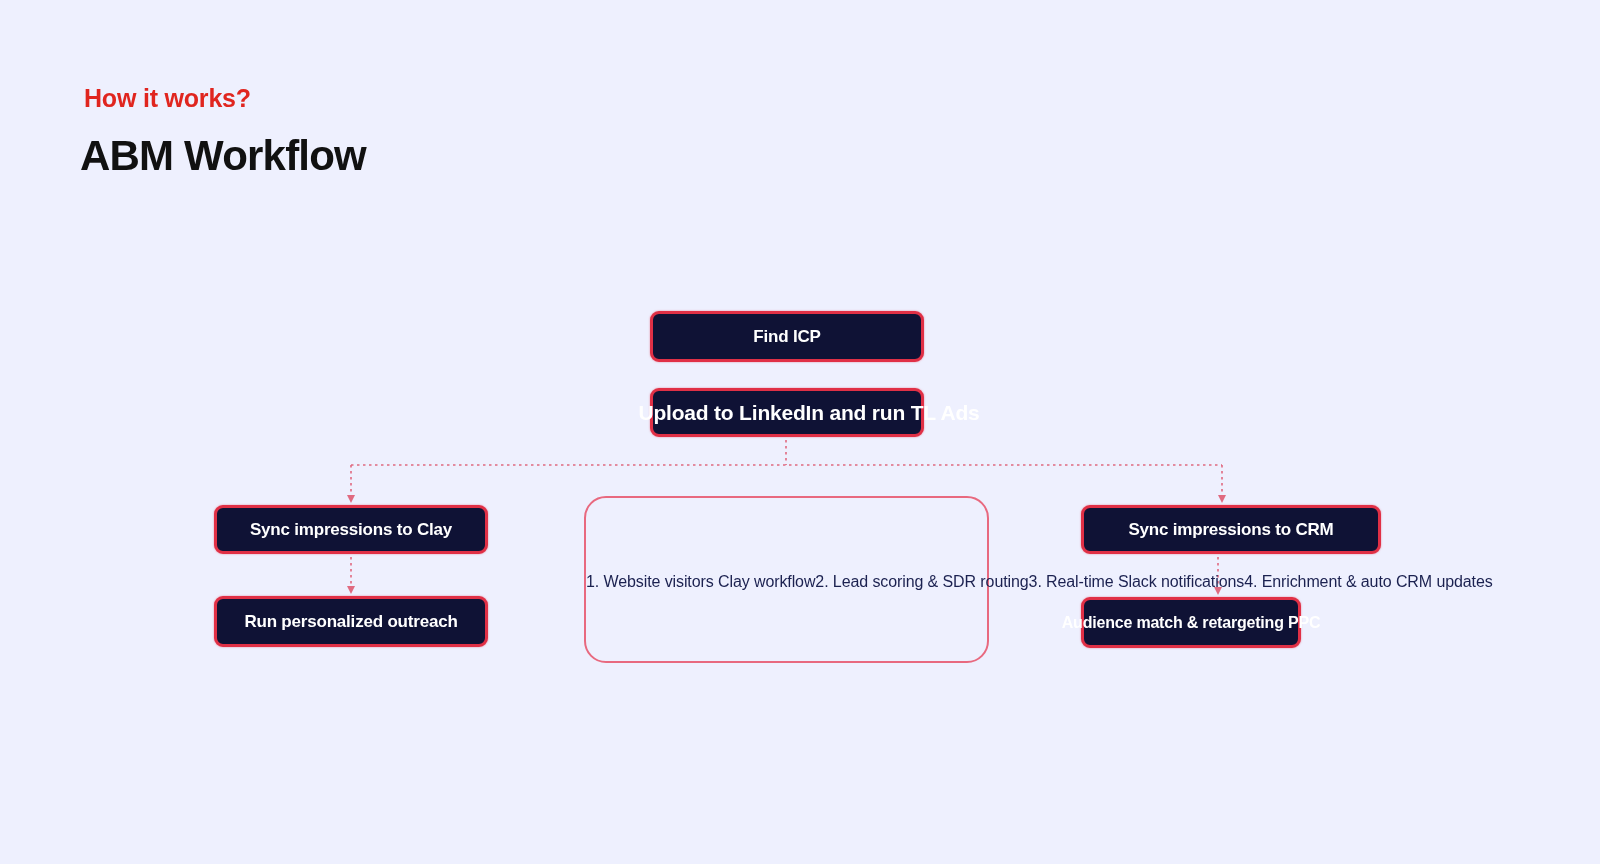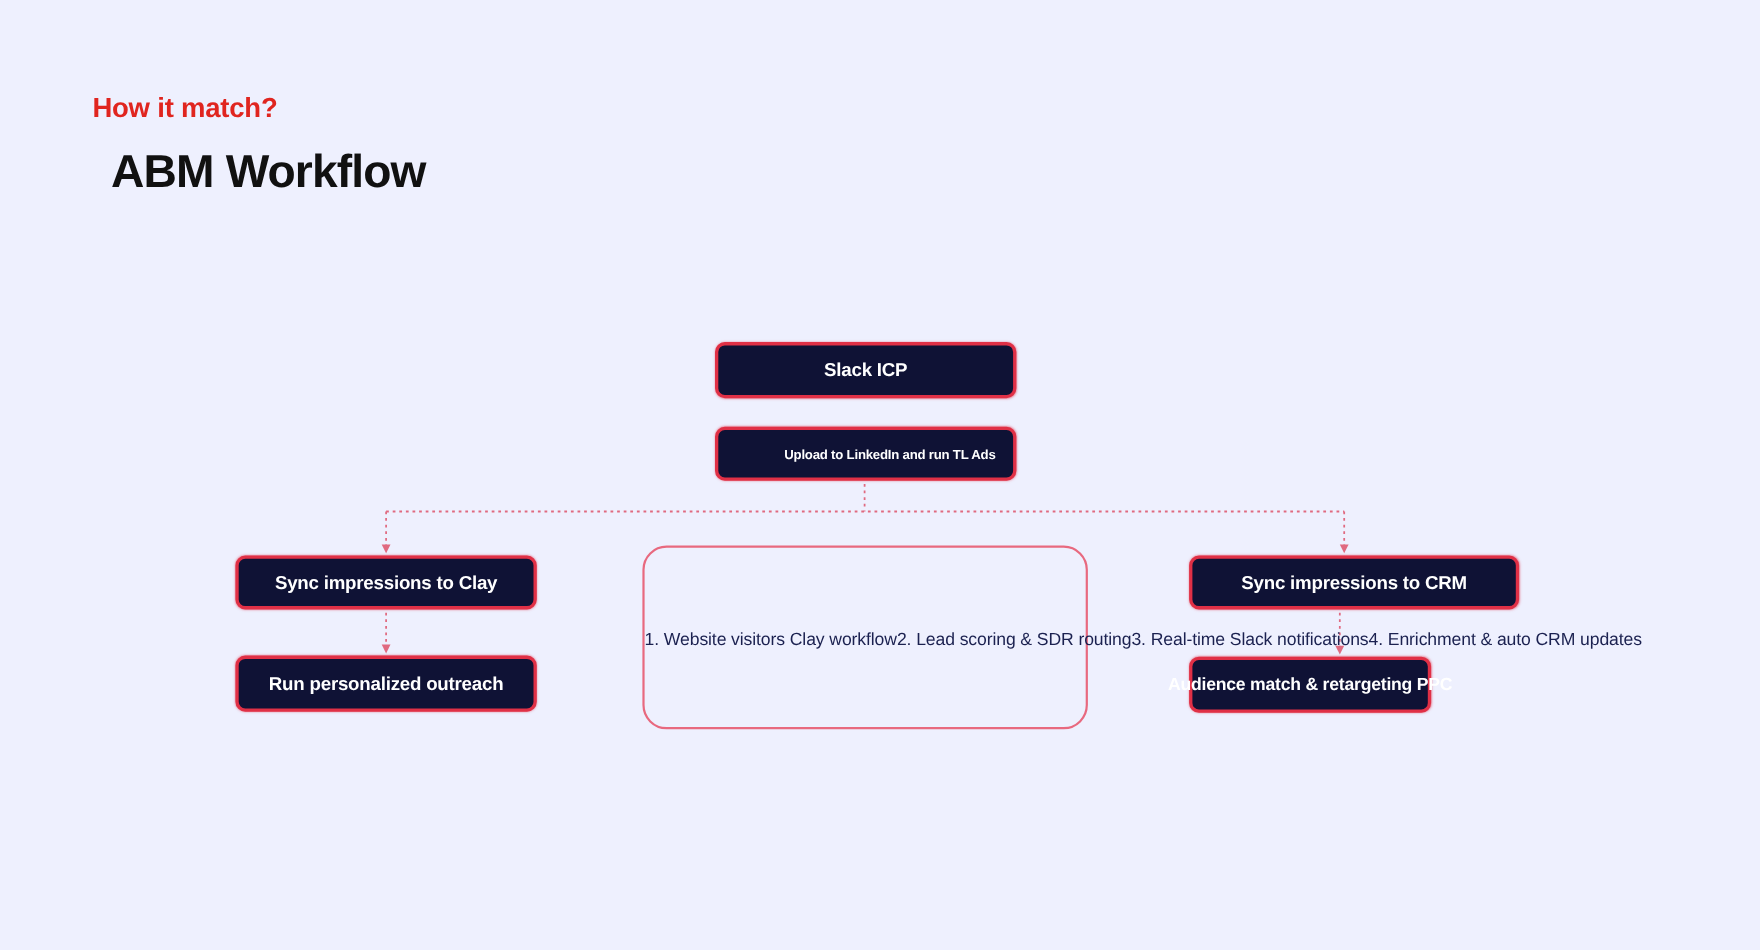--- a/index.html
+++ b/index.html
@@ -27,21 +27,21 @@
     left: 84px;
     top: 84px;
     font-size: 25px;
     font-weight: bold;
     color: #e0251f;
     letter-spacing: -0.2px;
     white-space: nowrap;
   }
   #page-title {
     position: absolute;
-    left: 101px;
+    left: 80px;
     top: 132px;
     font-size: 42px;
     font-weight: bold;
     color: #111111;
     letter-spacing: -0.8px;
     white-space: nowrap;
   }
 
   
   .node {
@@ -58,21 +58,21 @@
     align-items: center;
     justify-content: center;
     text-align: center;
     white-space: nowrap;
     box-shadow: 0 0 2px rgba(224,48,70,0.55);
   }
 
   
   #node-build   { left: 650px; top: 243px;  width: 274px; height: 49px; }
   #node-icp     { left: 650px; top: 311px;  width: 274px; height: 51px; }
-  #node-upload  { left: 650px; top: 388px;  width: 274px; height: 49px; font-size: 12px; padding-left: 44px; }
+  #node-upload  { left: 650px; top: 388px;  width: 274px; height: 49px; font-size: 21px; padding-left: 44px; }
 
   
   #node-sync-clay { left: 214px; top: 505px; width: 274px; height: 49px; }
   #node-outreach  { left: 214px; top: 596px; width: 274px; height: 51px; }
 
   
   #node-sync-crm  { left: 1081px; top: 505px; width: 300px; height: 49px; }
   #node-audience  { left: 1081px; top: 597px; width: 220px; height: 51px; font-size: 16px; }
 
   
@@ -108,21 +108,21 @@
     width: 1600px;
     height: 864px;
     pointer-events: none;
   }
 </style>
 </head>
 <body>
 
 <div id="canvas">
 
-  <div id="eyebrow">How it match?</div>
+  <div id="eyebrow">How it works?</div>
   <div id="page-title">ABM Workflow</div>
 
   <svg id="connectors" viewBox="0 0 1600 864" xmlns="http://www.w3.org/2000/svg">
 
     <path d="M 786 440 L 786 465" stroke="#e06a80" stroke-width="1.6" fill="none" stroke-dasharray="2.5 3.5"></path>
 
     <path d="M 351 465 L 1222 465" stroke="#e06a80" stroke-width="1.6" fill="none" stroke-dasharray="2.5 3.5"></path>
 
     <path d="M 351 465 L 351 500" stroke="#e06a80" stroke-width="1.6" fill="none" stroke-dasharray="2.5 3.5"></path>
     <path d="M 347 495 L 351 503 L 355 495 Z" fill="#e06a80"></path>
@@ -131,21 +131,21 @@
     <path d="M 1218 495 L 1222 503 L 1226 495 Z" fill="#e06a80"></path>
 
     <path d="M 351 557 L 351 591" stroke="#e06a80" stroke-width="1.6" fill="none" stroke-dasharray="2.5 3.5"></path>
     <path d="M 347 586 L 351 594 L 355 586 Z" fill="#e06a80"></path>
 
     <path d="M 1218 557 L 1218 592" stroke="#e06a80" stroke-width="1.6" fill="none" stroke-dasharray="2.5 3.5"></path>
     <path d="M 1214 587 L 1218 595 L 1222 587 Z" fill="#e06a80"></path>
   </svg>
 
 
-  <div class="node" id="node-icp">Slack ICP</div>
+  <div class="node" id="node-icp">Find ICP</div>
 
   <div class="node" id="node-upload">Upload to LinkedIn and run TL Ads</div>
 
   <div class="node" id="node-sync-clay">Sync impressions to Clay</div>
 
   <div class="node" id="node-outreach">Run personalized outreach</div>
 
   <div class="node" id="node-sync-crm">Sync impressions to CRM</div>
 
   <div class="node" id="node-audience">Audience match &amp; retargeting PPC</div>

